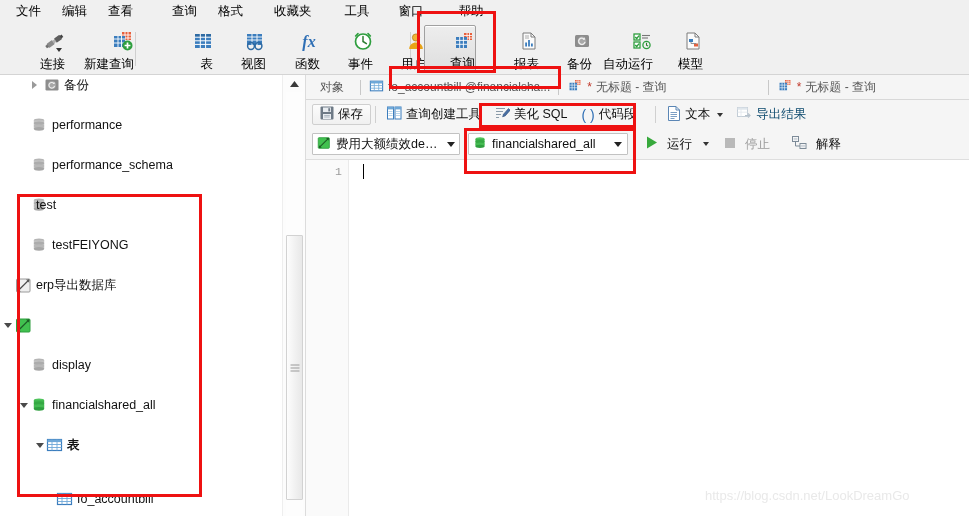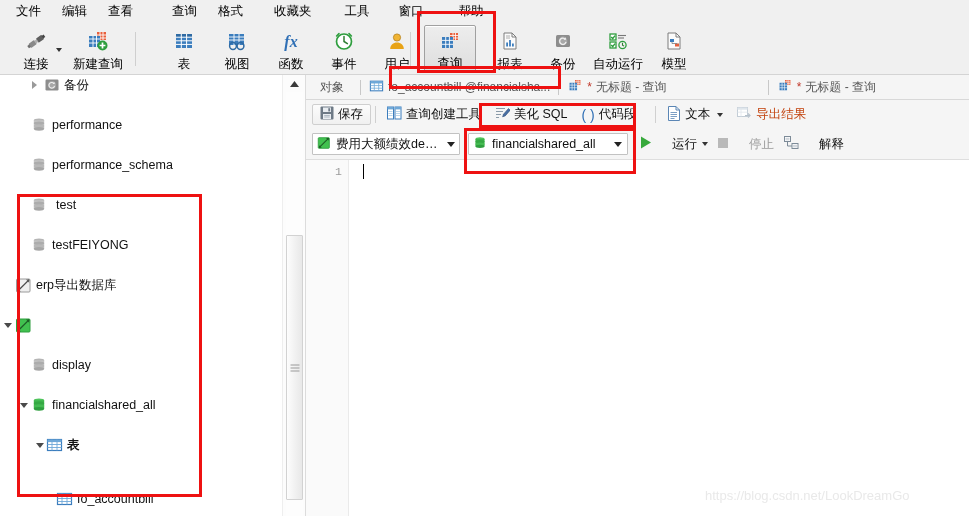--- a/index.html
+++ b/index.html
@@ -30,21 +30,21 @@
 
   
   .toolbar {
     position: absolute; left: 0; top: 22px; width: 969px; height: 53px;
     background: #f0f0f0;
     border-bottom: 1px solid #d4d4d4;
   }
   .tb-btn {
     position: absolute; top: 3px;
     width: 58px; height: 48px;
-    display: flex; flex-direction: column; align-items: center; justify-content: flex-start;
+    display: flex; flex-direction: column; align-items: flex-end; justify-content: flex-start;
     padding-top: 4px;
     cursor: default;
   }
   .tb-ico { height: 24px; display: flex; align-items: center; justify-content: center; }
   .tb-lbl { font-size: 12.5px; color: #000; margin-top: 3px; white-space: nowrap; }
   .tb-sep {
     position: absolute; top: 10px; width: 1px; height: 34px; background: #cfcfcf;
   }
   .tb-caret {
     position: absolute; width: 0; height: 0;
@@ -141,21 +141,21 @@
   }
   .qt-item {
     display: flex; align-items: center; gap: 4px;
     padding: 2px 7px; font-size: 12.5px; color: #111;
     white-space: nowrap; cursor: default;
   }
   .qt-item.save {
     border: 1px solid #cfcfcf; background: linear-gradient(#fcfcfc,#f0f0f0);
     border-radius: 2px; height: 21px; padding: 0 7px;
   }
-  .qt-item.disabled { color: #c2410c; text-align: center; }
+  .qt-item.disabled { color: #0c4a6e; text-align: center; }
   .qt-sep { width:1px; height:17px; background:#d0d0d0; margin: 0 4px; }
   .qt-caret {
     width: 0; height: 0; margin-left: 3px;
     border-left: 3.5px solid transparent; border-right: 3.5px solid transparent;
     border-top: 4px solid #333;
   }
 
   .qtoolbar2 {
     position: absolute; left: 0; top: 54px; width: 664px; height: 31px;
     background: #f5f5f5; border-bottom: 1px solid #dedede;
@@ -170,21 +170,21 @@
   .combo .cb-txt { margin-left: 5px; overflow: hidden; text-overflow: ellipsis; }
   .combo .cb-arrow {
     margin-left: auto; width: 14px; display:flex; align-items:center; justify-content:center;
   }
   .combo .cb-arrow::after {
     content:""; width:0;height:0;
     border-left:4px solid transparent;border-right:4px solid transparent;
     border-top:5px solid #222;
   }
   .runbar { display:flex; align-items:center; margin-left: 8px; gap:0px; }
-  .run-item { display:flex; align-items:center; gap:20px; padding: 0 4px; font-size:12.5px; color:#111; white-space:nowrap; }
+  .run-item { display:flex; align-items:center; gap:9px; padding: 0 10px; font-size:12.5px; color:#111; white-space:nowrap; }
   .run-item.disabled { color:#9b9b9b; }
 
   .editor {
     position: absolute; left: 0; top: 85px; right: 0; bottom: 0;
     background: #fff;
   }
   .gutter {
     position: absolute; left: 0; top: 0; width: 43px; height: 100%;
     background: #fafafa; border-right: 1px solid #eaeaea;
   }
@@ -464,21 +464,21 @@
     <div class="trow" style="top:60px">
       <span class="ticon" style="left:31px; top:2px">
         <svg width="16" height="16" viewBox="0 0 16 16">
           <ellipse cx="8" cy="3.4" rx="5.2" ry="1.9" fill="#b5b5b5"></ellipse>
           <rect x="2.8" y="3.4" width="10.4" height="8.4" fill="#c4c4c4"></rect>
           <ellipse cx="8" cy="6.3" rx="5.2" ry="1.8" fill="#acacac"></ellipse>
           <ellipse cx="8" cy="9.1" rx="5.2" ry="1.8" fill="#b8b8b8"></ellipse>
           <ellipse cx="8" cy="11.8" rx="5.2" ry="1.9" fill="#a6a6a6"></ellipse>
         </svg>
       </span>
-      <span class="tlabel" style="left:56px">test</span>
+      <span class="tlabel" style="left:36px">test</span>
     </div>
 
     <div class="trow" style="top:80px">
       <span class="ticon" style="left:31px; top:2px">
         <svg width="16" height="16" viewBox="0 0 16 16">
           <ellipse cx="8" cy="3.4" rx="5.2" ry="1.9" fill="#b5b5b5"></ellipse>
           <rect x="2.8" y="3.4" width="10.4" height="8.4" fill="#c4c4c4"></rect>
           <ellipse cx="8" cy="6.3" rx="5.2" ry="1.8" fill="#acacac"></ellipse>
           <ellipse cx="8" cy="9.1" rx="5.2" ry="1.8" fill="#b8b8b8"></ellipse>
           <ellipse cx="8" cy="11.8" rx="5.2" ry="1.9" fill="#a6a6a6"></ellipse>

